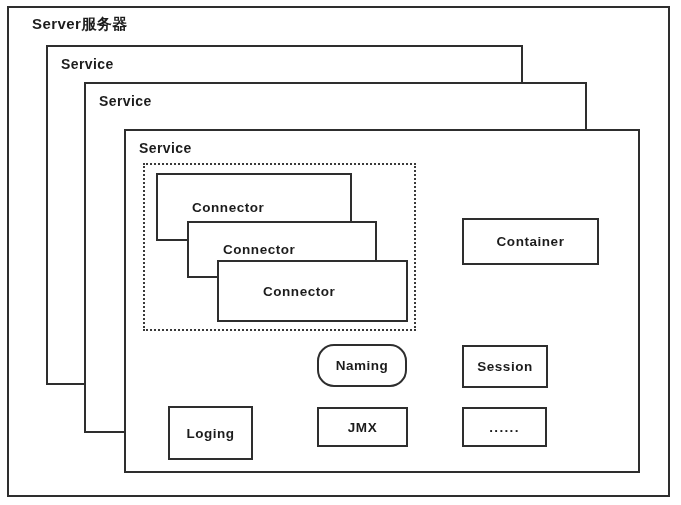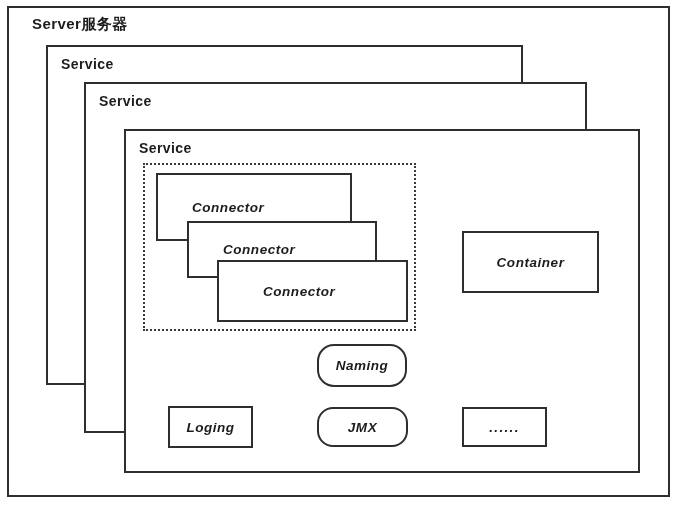--- a/index.html
+++ b/index.html
@@ -45,39 +45,38 @@
     position: absolute;
     background: var(--background);
     border: 2px solid var(--line);
     display: flex;
     align-items: center;
     justify-content: center;
     font-weight: bold;
     font-size: 13.5px;
     letter-spacing: 0.04em;
     color: var(--text);
-    font-style: italic;
   }
   .connector {
     justify-content: flex-start;
     padding-left: 34px;
   }
   
   #server-box   { left: 7px;   top: 6px;   width: 663px; height: 491px; }
   #service-box-1{ left: 46px;  top: 45px;  width: 477px; height: 340px; }
   #service-box-2{ left: 84px;  top: 82px;  width: 503px; height: 351px; }
   #service-box-3{ left: 124px; top: 129px; width: 516px; height: 344px; }
   
   #connector-group { left: 17px;  top: 32px;  width: 273px; height: 168px; }
-  #container-box   { left: 336px; top: 100px;  width: 137px; height: 62px; }
+  #container-box   { left: 336px; top: 87px;  width: 137px; height: 47px; }
   #jasper-box      { left: 42px;  top: 214px; width: 85px;  height: 42px; }
   #naming-box      { left: 191px; top: 213px; width: 90px;  height: 43px; border-radius: 17px; }
   #session-box     { left: 336px; top: 214px; width: 86px;  height: 43px; }
-  #loging-box      { left: 42px;  top: 275px; width: 85px;  height: 42px; }
-  #jmx-box         { left: 191px; top: 276px; width: 91px;  height: 40px; border-radius: 16px; }
+  #loging-box      { left: 42px;  top: 275px; width: 85px;  height: 54px; }
+  #jmx-box         { left: 191px; top: 276px; width: 91px;  height: 40px; }
   #etc-box         { left: 336px; top: 276px; width: 85px;  height: 40px; letter-spacing: 0.1em; }
   
   #connector-box-1 { left: 11px; top: 8px;  width: 196px; height: 68px; }
   #connector-box-2 { left: 42px; top: 56px; width: 190px; height: 57px; }
   #connector-box-3 { left: 72px; top: 95px; width: 191px; height: 62px; padding-left: 44px; }
 </style>
 </head>
 <body>
 
 <div class="stage">
@@ -99,18 +98,19 @@
 
     <div class="dotted" id="connector-group">
       <div class="small-box connector" id="connector-box-1">Connector</div>
       <div class="small-box connector" id="connector-box-2">Connector</div>
       <div class="small-box connector" id="connector-box-3">Connector</div>
     </div>
 
     <div class="small-box" id="container-box">Container</div>
 
     <div class="small-box" id="naming-box">Naming</div>
+    <div class="small-box" id="session-box">Session</div>
     <div class="small-box" id="loging-box">Loging</div>
     <div class="small-box" id="jmx-box">JMX</div>
     <div class="small-box" id="etc-box">......</div>
   </div>
 
 </div>
 
 </body></html>

